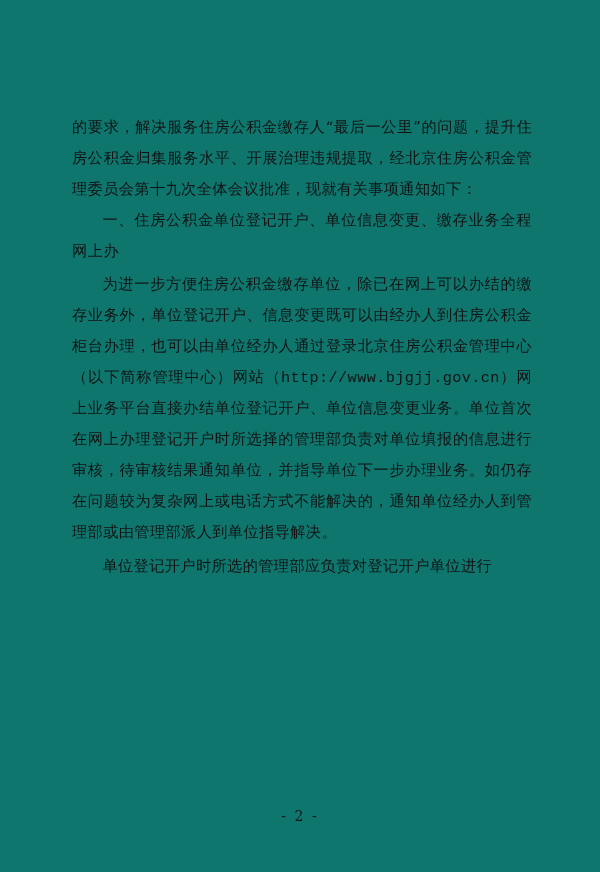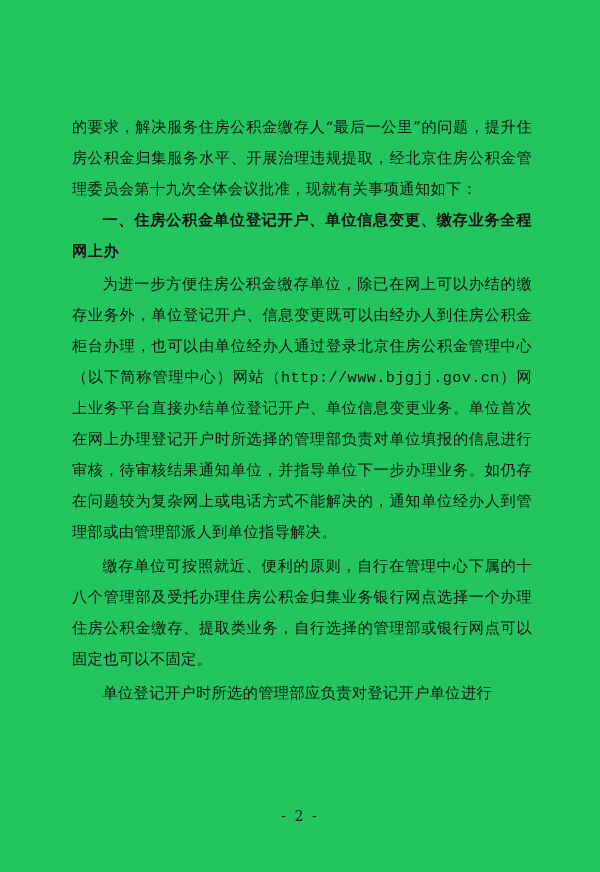--- a/index.html
+++ b/index.html
@@ -13,21 +13,21 @@
     font-family: "DejaVu Serif", "Liberation Serif", serif;
     color: #1a1a1a;
     position: relative;
     overflow: hidden;
   }
   .page {
     position: absolute;
     left: 0; top: 0;
     width: 600px;
     height: 872px;
-    background: #22c55e;
+    background: #0f766e;
   }
   .content {
     position: absolute;
     left: 72px;
     top: 112px;
     width: 460px;
   }
   p {
     margin: 0 0 3px 0;
     font-size: 15.2px;
@@ -36,21 +36,21 @@
     text-align-last: left;
     letter-spacing: 0.4px;
     color: #121212;
     font-family: "DejaVu Serif", "Liberation Serif", serif;
   }
   p.indent {
     text-indent: 2em;
     font-family: Liberation Mono, monospace;
   }
   p.heading {
-    font-weight: bold;
+    font-weight: normal;
     text-indent: 2em;
     letter-spacing: 0.6px;
   }
   p.tight {
     margin-bottom: 0;
   }
   .footer {
     position: absolute;
     left: 0;
     top: 808px;
@@ -63,17 +63,16 @@
   }
 </style>
 </head>
 <body>
 
 <div class="page">
   <div class="content">
     <p class="tight">的要求，解决服务住房公积金缴存人“最后一公里”的问题，提升住房公积金归集服务水平、开展治理违规提取，经北京住房公积金管理委员会第十九次全体会议批准，现就有关事项通知如下：</p>
     <p class="heading">一、住房公积金单位登记开户、单位信息变更、缴存业务全程网上办</p>
     <p class="indent">为进一步方便住房公积金缴存单位，除已在网上可以办结的缴存业务外，单位登记开户、信息变更既可以由经办人到住房公积金柜台办理，也可以由单位经办人通过登录北京住房公积金管理中心（以下简称管理中心）网站（http://www.bjgjj.gov.cn）网上业务平台直接办结单位登记开户、单位信息变更业务。单位首次在网上办理登记开户时所选择的管理部负责对单位填报的信息进行审核，待审核结果通知单位，并指导单位下一步办理业务。如仍存在问题较为复杂网上或电话方式不能解决的，通知单位经办人到管理部或由管理部派人到单位指导解决。</p>
-    <p class="indent">缴存单位可按照就近、便利的原则，自行在管理中心下属的十八个管理部及受托办理住房公积金归集业务银行网点选择一个办理住房公积金缴存、提取类业务，自行选择的管理部或银行网点可以固定也可以不固定。</p>
     <p class="indent">单位登记开户时所选的管理部应负责对登记开户单位进行</p>
   </div>
   <div class="footer">- 2 -</div>
 </div>
 
 </body></html>

